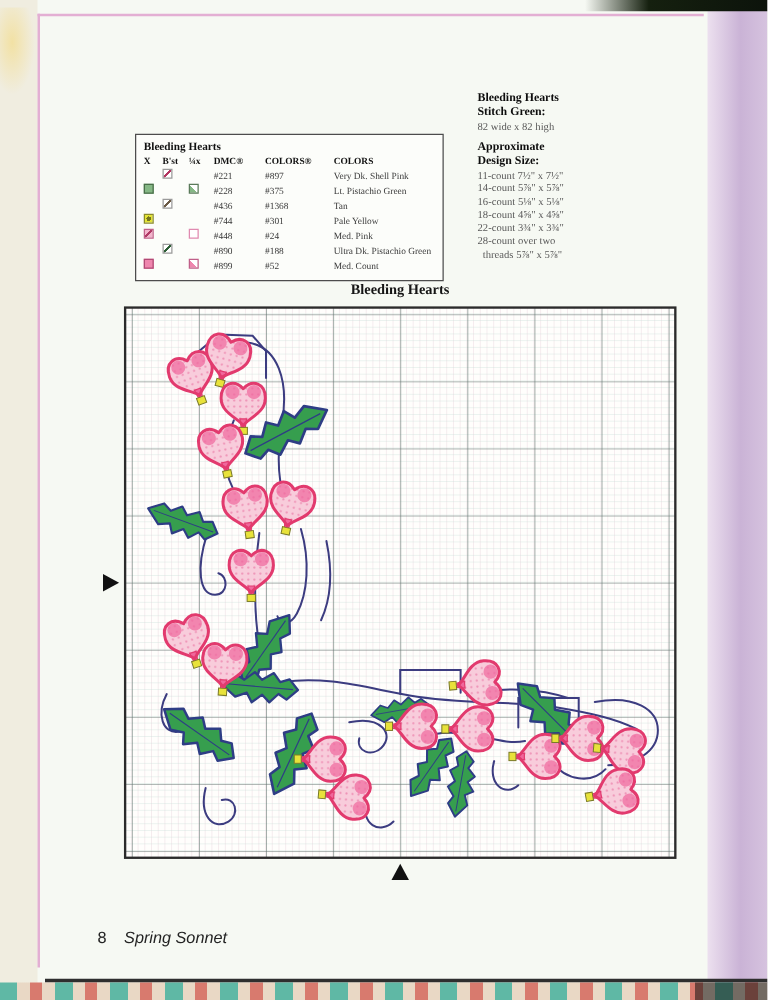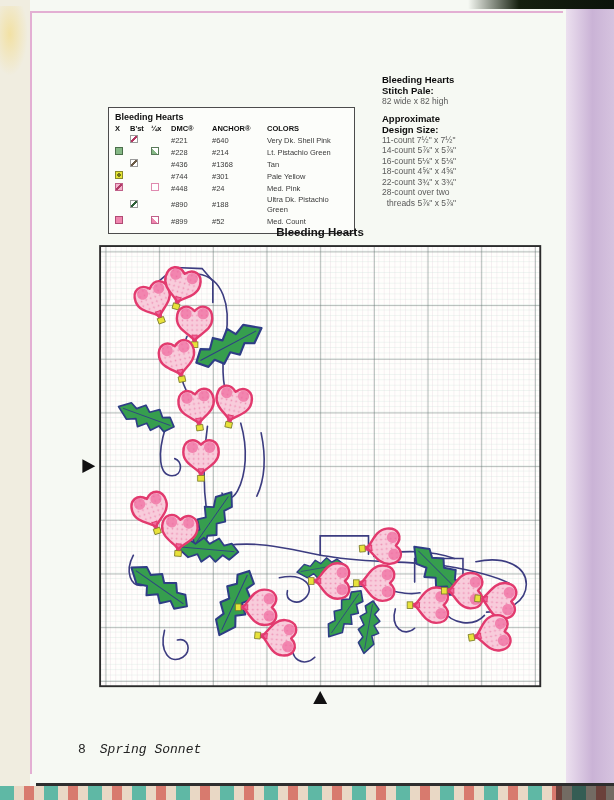--- a/index.html
+++ b/index.html
@@ -1,18 +1,18 @@
 <!DOCTYPE html>
 <html><head>
 <meta charset="utf-8">
 <style>
   html,body{margin:0;padding:0;}
   #page{position:relative;width:614px;height:800px;background:#f6f9f3;overflow:hidden;
         font-family:"Liberation Sans",sans-serif;color:#222;}
-  .abs{position:absolute;}
+  .abs{position:absolute;font-family:Liberation Serif, serif;}
 
   
   #scan-left{left:0;top:0;width:30px;height:800px;background:#f0ede0;}
   #scan-blob{left:0;top:6px;width:28px;height:70px;
       background:radial-gradient(ellipse at 35% 40%,#f2e1a4 0%,rgba(242,225,164,0) 70%);}
   #scan-right{left:566px;top:0;width:48px;height:800px;
       background:linear-gradient(90deg,#ece0ef 0%,#cab3d6 55%,#d6c3df 100%);}
   #dark-top{left:468px;top:0;width:146px;height:9px;
       background:linear-gradient(90deg,rgba(21,32,15,0) 0%,#15200f 35%,#0c130b 100%);}
   #frame-top{left:30px;top:11px;width:533px;height:2px;background:#e3afd3;}
@@ -49,21 +49,21 @@
   .info-b{font-size:8.5px;line-height:10.5px;color:#5a5a5a;white-space:pre-wrap;}
   .info-gap{height:6px;}
 
   
   #chart-title{left:100px;top:226px;width:440px;text-align:center;
        font-weight:bold;font-size:11.5px;color:#151515;}
   #chart-wrap{left:81px;top:238px;width:473px;height:467px;}
   #chart-wrap svg{display:block;width:473px;height:467px;}
 
   
-  #footer{left:78px;top:742px;font-family:Liberation Mono, monospace;font-size:13px;color:#232323;}
+  #footer{left:78px;top:742px;font-family:Liberation Sans, sans-serif;font-size:13px;color:#232323;}
   #footer .pgnum{font-style:normal;margin-right:14px;}
   #footer .book{font-style:italic;}
 </style>
 </head>
 <body>
 
 <div id="page">
 
   <div class="abs" id="scan-left"></div>
   <div class="abs" id="scan-blob"></div>
@@ -72,35 +72,35 @@
   <div class="abs" id="frame-top"></div>
   <div class="abs" id="frame-left"></div>
 
   <div class="abs" id="key">
     <div class="key-title">Bleeding Hearts</div>
     <div class="key-grid">
       <div class="hdr">X</div>
       <div class="hdr">B'st</div>
       <div class="hdr">¼x</div>
       <div class="hdr">DMC®</div>
-      <div class="hdr">ANCHOR®</div>
+      <div class="hdr">COLORS®</div>
       <div class="hdr">COLORS</div>
-    <div class="krow"><div><span class="sym sym-none"></span></div><div><span class="sym sym-slash-pink"></span></div><div><span class="sym sym-none"></span></div><div>#221</div><div>#640</div><div>Very Dk. Shell Pink</div></div>
-        <div class="krow"><div><span class="sym sym-fill-green"></span></div><div><span class="sym sym-none"></span></div><div><span class="sym sym-tri-green"></span></div><div>#228</div><div>#214</div><div>Lt. Pistachio Green</div></div>
+    <div class="krow"><div><span class="sym sym-none"></span></div><div><span class="sym sym-slash-pink"></span></div><div><span class="sym sym-none"></span></div><div>#221</div><div>#897</div><div>Very Dk. Shell Pink</div></div>
+        <div class="krow"><div><span class="sym sym-fill-green"></span></div><div><span class="sym sym-none"></span></div><div><span class="sym sym-tri-green"></span></div><div>#228</div><div>#375</div><div>Lt. Pistachio Green</div></div>
         <div class="krow"><div><span class="sym sym-none"></span></div><div><span class="sym sym-slash-dark"></span></div><div><span class="sym sym-none"></span></div><div>#436</div><div>#1368</div><div>Tan</div></div>
         <div class="krow"><div><span class="sym sym-dot-yellow"></span></div><div><span class="sym sym-none"></span></div><div><span class="sym sym-none"></span></div><div>#744</div><div>#301</div><div>Pale Yellow</div></div>
         <div class="krow"><div><span class="sym sym-slashfill-pink"></span></div><div><span class="sym sym-none"></span></div><div><span class="sym sym-outline-pink"></span></div><div>#448</div><div>#24</div><div>Med. Pink</div></div>
         <div class="krow"><div><span class="sym sym-none"></span></div><div><span class="sym sym-slash-green"></span></div><div><span class="sym sym-none"></span></div><div>#890</div><div>#188</div><div>Ultra Dk. Pistachio Green</div></div>
         <div class="krow"><div><span class="sym sym-fill-rose"></span></div><div><span class="sym sym-none"></span></div><div><span class="sym sym-tri-rose"></span></div><div>#899</div><div>#52</div><div>Med. Count</div></div>
       </div>
   </div>
 
   <div class="abs" id="info">
     <div class="info-h">Bleeding Hearts</div>
-    <div class="info-h">Stitch Pale:</div>
+    <div class="info-h">Stitch Green:</div>
     <div class="info-b">82 wide x 82 high</div>
     <div class="info-gap"></div>
     <div class="info-h">Approximate</div>
     <div class="info-h">Design Size:</div>
     <div id="size-lines">
         <div class="info-b">11-count 7½" x 7½"</div>
         <div class="info-b">14-count 5⅞" x 5⅞"</div>
         <div class="info-b">16-count 5⅛" x 5⅛"</div>
         <div class="info-b">18-count 4⅝" x 4⅝"</div>
         <div class="info-b">22-count 3¾" x 3¾"</div>

